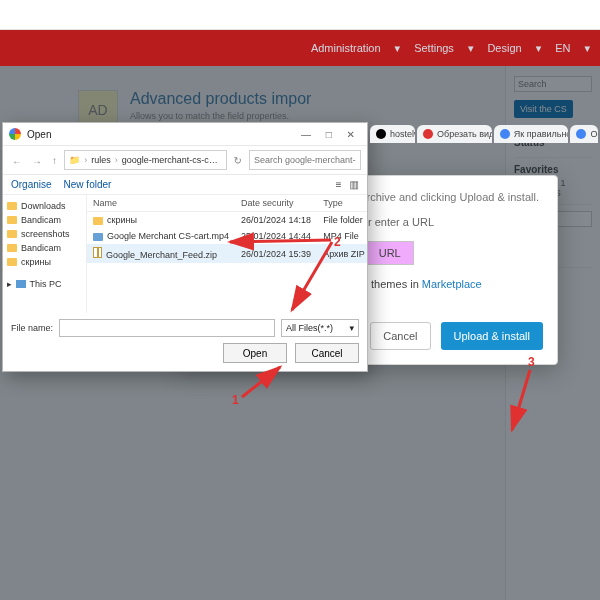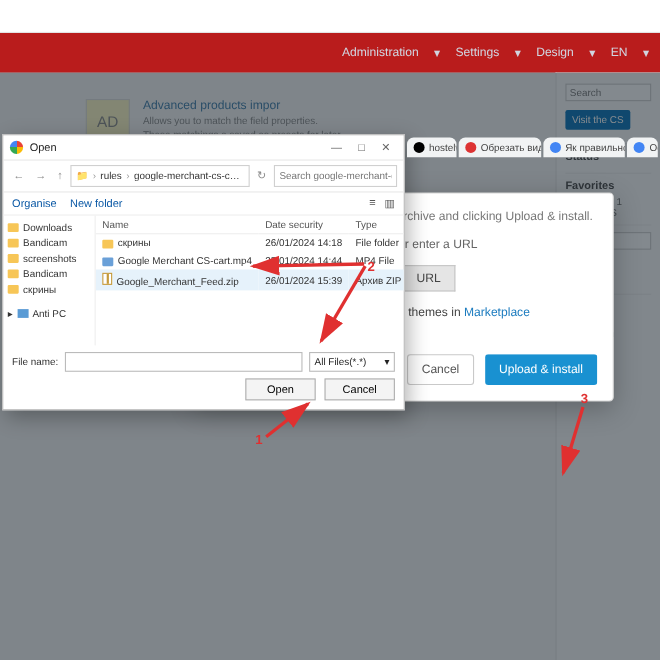--- a/index.html
+++ b/index.html
@@ -7,35 +7,35 @@
 
   
   .bg { position:absolute; inset:0; filter: blur(0); }
   .bg .topbar { height:30px; background:#fff; border-bottom:1px solid #e3e3e3; }
   .bg .navbar { height:36px; background:#b91c1c; display:flex; align-items:center; gap:14px; padding:0 10px; color:#d4eaf6; font-size:11px; }
   .bg .navbar span { opacity:.9; }
   .bg .main { display:flex; height:calc(100% - 66px); }
   .bg .cards { flex:1; padding:24px 10px 10px 78px; }
   .card { display:flex; gap:12px; margin-bottom:22px; }
   .card .thumb { width:40px; height:40px; border:1px solid #ddd; display:flex; align-items:center; justify-content:center; font-size:14px; color:#888; background:#fef9c3; }
-  .card .meta .t { font-size:11px; color:#3a7aa9; margin-bottom:2px; }
+  .card .meta .t { font-size:16px; color:#3a7aa9; margin-bottom:2px; }
   .card .meta .d { font-size:9px; color:#888; line-height:1.35; max-width:180px; }
   .bg .side { width:95px; padding:10px 8px; font-size:9px; color:#666; border-left:1px solid #e5e5e5; background:#fafafa; }
   .side .vbtn { background:#0070b8; color:#fff; padding:4px 6px; font-size:9px; border-radius:2px; margin:4px 0 12px; display:inline-block; }
   .side .sec { padding:6px 0; border-top:1px solid #eee; }
   .side .h { color:#444; font-weight:600; margin-bottom:3px; font-size:10px; }
   .side input.srch{ width:100%; font-size:9px; padding:2px 3px; border:1px solid #ccc; margin-bottom:4px;}
   .dim { position:absolute; inset:66px 0 0 0; background:rgba(30,40,50,.55); }
 
   
   .modal { position:absolute; left:178px; top:175px; width:380px; background:#fff; border:1px solid #d5d5d5; border-radius:4px; box-shadow:0 6px 24px rgba(0,0,0,.25); font-size:11px; color:#444; }
   .modal .body { padding:14px 18px 10px; }
   .modal .row { margin-bottom:10px; line-height:1.4; }
   .modal .tabgrp { display:flex; margin:8px 0 12px 60px; }
-  .modal .tab { border:1px solid #c5c5c5; padding:5px 12px; font-size:11px; background:#e5e5e5; cursor:pointer; }
+  .modal .tab { border:1px solid #c5c5c5; padding:5px 12px; font-size:11px; background:#f0abfc; cursor:pointer; }
   .modal .tab.active{ background:#ececec; }
   .modal .tab + .tab { border-left:none; }
   .modal .link { color:#1b7bbf; text-decoration:none;margin-top:24px; }
   .modal .foot { display:flex; justify-content:flex-end; gap:10px; padding:10px 14px 14px; }
   .modal .btn { padding:7px 12px; font-size:11px; border-radius:3px; border:1px solid transparent; cursor:pointer; }
   .modal .btn.secondary { background:#fff; border-color:#c9c9c9; color:#555; }
   .modal .btn.primary { background:#1991d1; color:#fff; }
 
   
   .fdlg { position:absolute; left:2px; top:122px; width:366px; background:#fff; border:1px solid #b7b7b7; box-shadow:4px 6px 18px rgba(0,0,0,.3); font-size:10px; color:#222; }
@@ -218,21 +218,21 @@
           <span>Bandicam</span>
         </div>
       <div class="navitem">
           <span class="fico"></span>
           <span>скрины</span>
         </div>
       <div style="height:8px"></div>
       <div class="navitem pc">
           <span>▸</span>
           <span class="fico"></span>
-          <span>Anti PC</span>
+          <span>This PC</span>
         </div>
     </div>
     <div class="list">
       <table>
         <tbody>
             <tr>
           <th>Name</th>
           <th>Date security</th>
           <th>Type</th>
         </tr>

